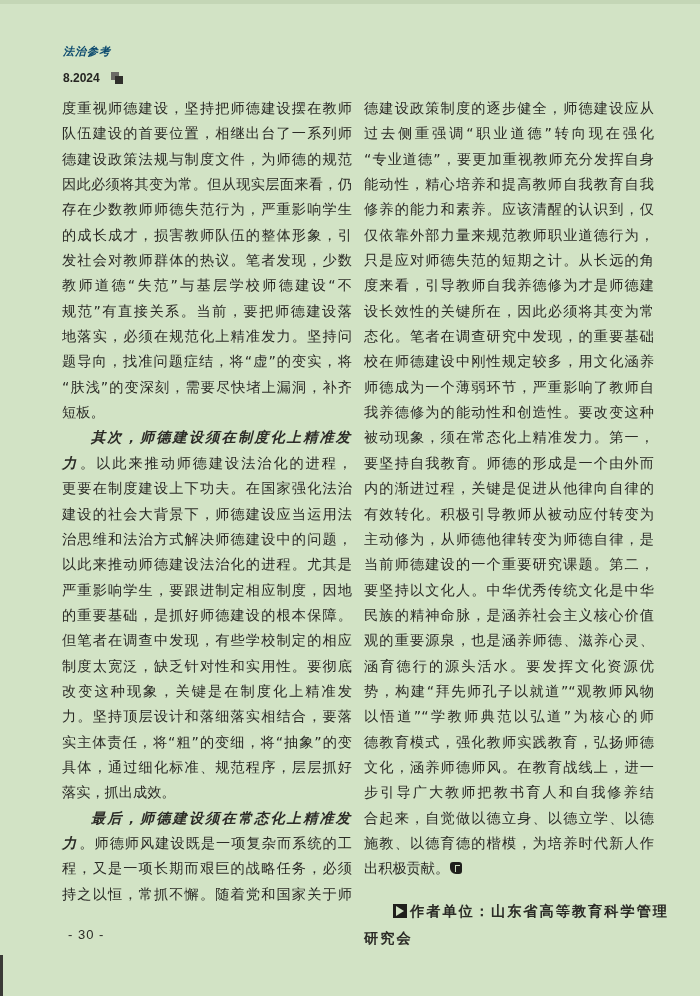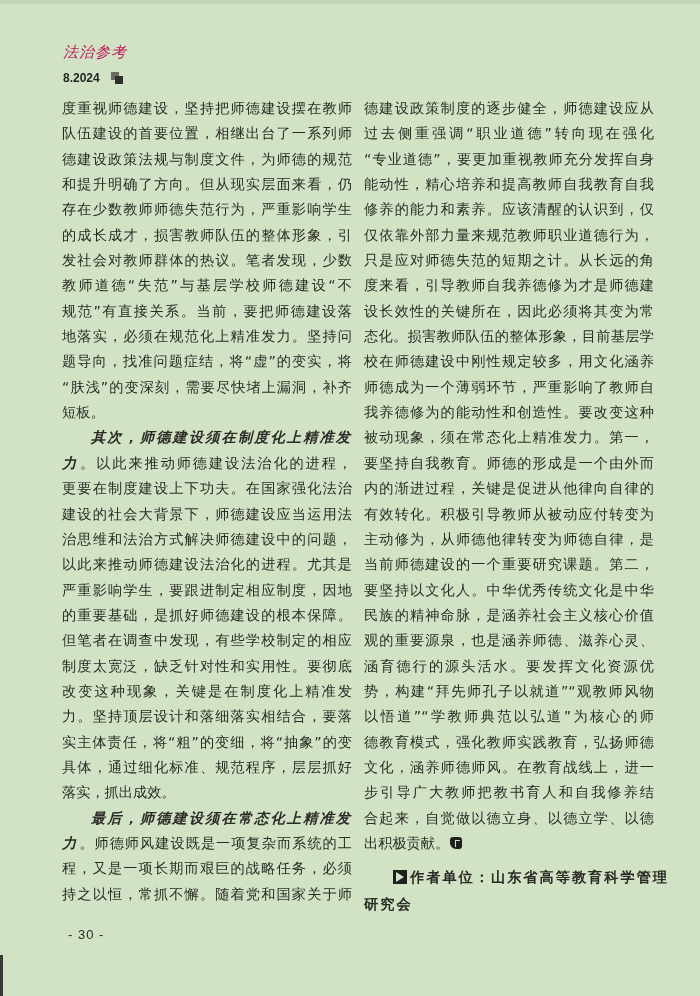--- a/index.html
+++ b/index.html
@@ -24,24 +24,24 @@
     background: #3a3a36;
   }
   .header {
     position: absolute;
     left: 63px;
     top: 44px;
   }
   .journal-title {
     font-family: "DejaVu Serif", "Liberation Serif", serif;
     font-style: italic;
-    font-weight: normal;
-    font-size: 15px;
+    font-weight: bold;
+    font-size: 11px;
     letter-spacing: 1px;
-    color: #be185d;
+    color: #0c4a6e;
     line-height: 16px;
   }
   .issue-line {
     display: flex;
     align-items: center;
     margin-top: 11px;
   }
   .issue-number {
     font-family: "Liberation Sans", sans-serif;
     font-weight: bold;
@@ -125,21 +125,21 @@
     border-top: 5px solid transparent;
     border-bottom: 5px solid transparent;
     border-left: 8px solid #d2e3c5;
   }
   .author-text {
     font-family: "DejaVu Serif", "Liberation Serif", serif;
     font-weight: bold;
     letter-spacing: 2px;
   }
   .author-block {
-    margin-top: 8px;
+    margin-top: 16px;
   }
   .author-block .line {
     height: 27px;
     line-height: 27px;
   }
   .page-number {
     position: absolute;
     left: 68px;
     top: 927px;
     font-family: "Liberation Sans", sans-serif;
@@ -162,21 +162,21 @@
       <span class="sq1"></span>
         <span class="sq2"></span>
     </span>
   </div>
 </div>
 
 <div class="column col-left">
   <div class="line">度重视师德建设，坚持把师德建设摆在教师</div>
   <div class="line">队伍建设的首要位置，相继出台了一系列师</div>
   <div class="line">德建设政策法规与制度文件，为师德的规范</div>
-  <div class="line">和提升明确了方向。但从现实层面来看，仍</div>
+  <div class="line">因此必须将其变为常。但从现实层面来看，仍</div>
   <div class="line">存在少数教师师德失范行为，严重影响学生</div>
   <div class="line">的成长成才，损害教师队伍的整体形象，引</div>
   <div class="line">发社会对教师群体的热议。笔者发现，少数</div>
   <div class="line">教师道德“失范”与基层学校师德建设“不</div>
   <div class="line">规范”有直接关系。当前，要把师德建设落</div>
   <div class="line">地落实，必须在规范化上精准发力。坚持问</div>
   <div class="line">题导向，找准问题症结，将“虚”的变实，将</div>
   <div class="line">“肤浅”的变深刻，需要尽快堵上漏洞，补齐</div>
   <div class="line short">短板。</div>
 
@@ -213,40 +213,41 @@
 <div class="column col-right">
   <div class="line">德建设政策制度的逐步健全，师德建设应从</div>
   <div class="line">过去侧重强调“职业道德”转向现在强化</div>
   <div class="line">“专业道德”，要更加重视教师充分发挥自身</div>
   <div class="line">能动性，精心培养和提高教师自我教育自我</div>
   <div class="line">修养的能力和素养。应该清醒的认识到，仅</div>
   <div class="line">仅依靠外部力量来规范教师职业道德行为，</div>
   <div class="line">只是应对师德失范的短期之计。从长远的角</div>
   <div class="line">度来看，引导教师自我养德修为才是师德建</div>
   <div class="line">设长效性的关键所在，因此必须将其变为常</div>
-  <div class="line">态化。损害教师队伍的整体形象，目前基层学</div>
+  <div class="line">态化。笔者在调查研究中发现，的重要基础</div>
   <div class="line">校在师德建设中刚性规定较多，用文化涵养</div>
   <div class="line">师德成为一个薄弱环节，严重影响了教师自</div>
   <div class="line">我养德修为的能动性和创造性。要改变这种</div>
   <div class="line">被动现象，须在常态化上精准发力。第一，</div>
   <div class="line">要坚持自我教育。师德的形成是一个由外而</div>
   <div class="line">内的渐进过程，关键是促进从他律向自律的</div>
   <div class="line">有效转化。积极引导教师从被动应付转变为</div>
   <div class="line">主动修为，从师德他律转变为师德自律，是</div>
   <div class="line">当前师德建设的一个重要研究课题。第二，</div>
   <div class="line">要坚持以文化人。中华优秀传统文化是中华</div>
   <div class="line">民族的精神命脉，是涵养社会主义核心价值</div>
   <div class="line">观的重要源泉，也是涵养师德、滋养心灵、</div>
   <div class="line">涵育德行的源头活水。要发挥文化资源优</div>
   <div class="line">势，构建“拜先师孔子以就道”“观教师风物</div>
   <div class="line">以悟道”“学教师典范以弘道”为核心的师</div>
   <div class="line">德教育模式，强化教师实践教育，弘扬师德</div>
   <div class="line">文化，涵养师德师风。在教育战线上，进一</div>
   <div class="line">步引导广大教师把教书育人和自我修养结</div>
   <div class="line">合起来，自觉做以德立身、以德立学、以德</div>
+  <div class="line">施教、以德育德的楷模，为培养时代新人作</div>
   <div class="line short">
     <span>出积极贡献。</span><span class="end-mark"></span>
   </div>
 
   <div class="author-block">
     <div class="line short indent">
       <span class="author-arrow"></span><span class="author-text">作者单位：山东省高等教育科学管理</span>
     </div>
     <div class="line short">
       <span class="author-text">研究会</span>

